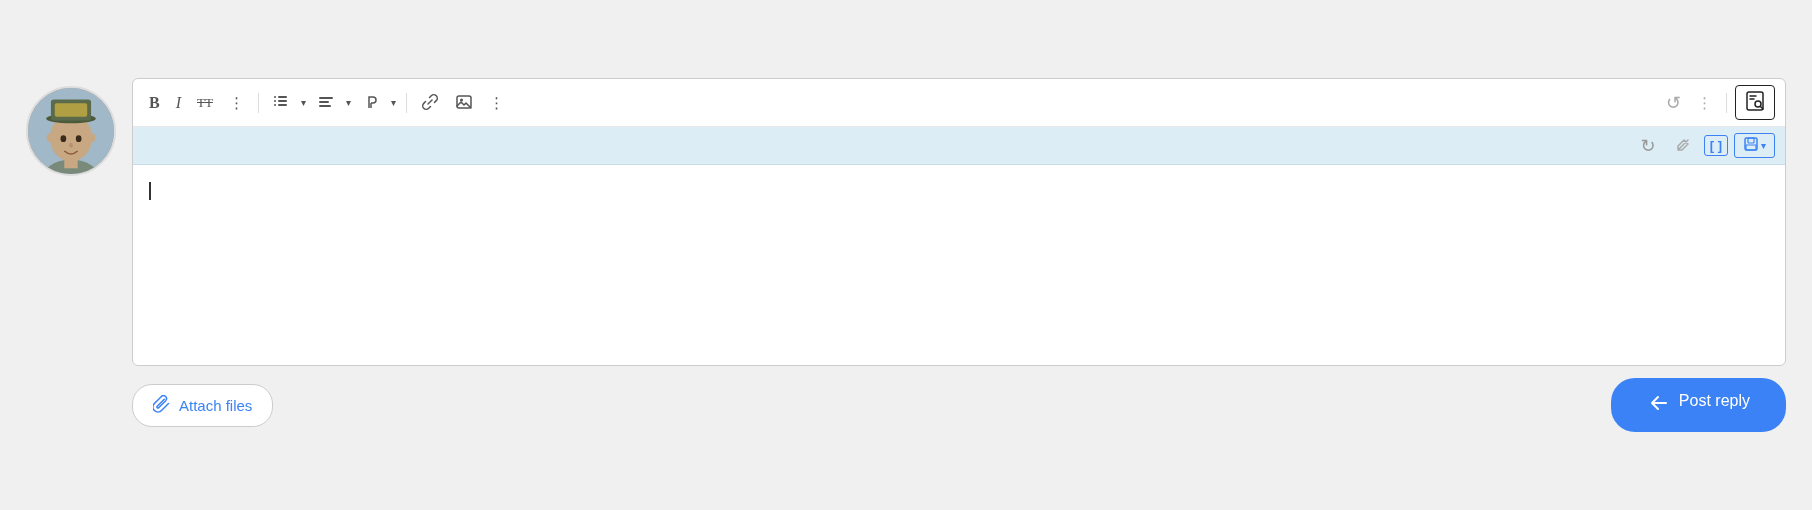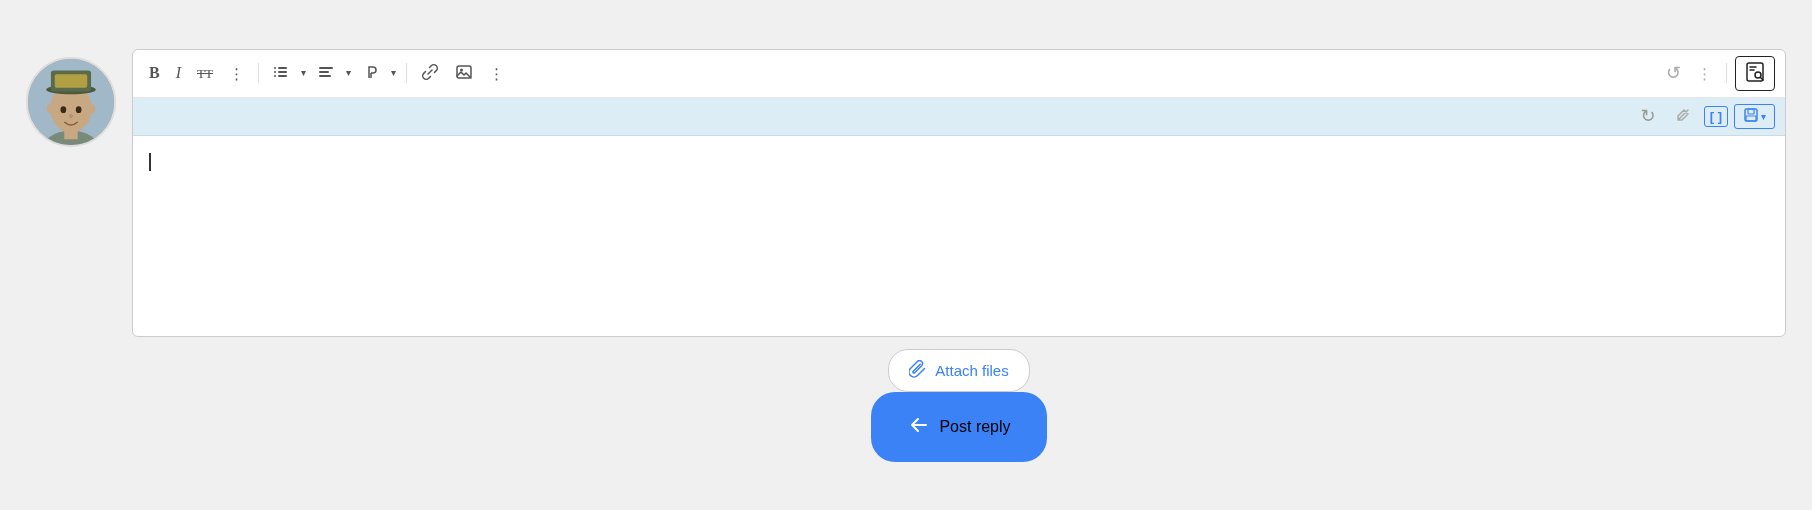--- a/index.html
+++ b/index.html
@@ -151,48 +151,46 @@
       background: #333;
       vertical-align: middle;
       animation: blink 1s step-end infinite;
     }
     @keyframes blink {
       0%, 100% { opacity: 1; }
       50% { opacity: 0; }
     }
     .action-row {
       display: flex;
-      flex-direction: column;
       align-items: center;
       justify-content: space-between;
     }
     .attach-btn {
       background: #fff;
       border: 1.5px solid #ccc;
       border-radius: 20px;
       padding: 10px 20px;
       cursor: pointer;
       color: #3b82f6;
       font-size: 15px;
       display: flex;
       align-items: center;
       gap: 8px;
       font-weight: 400;
     }
     .post-btn {
       background: #3b82f6;
       border: none;
       border-radius: 24px;
-      padding: 22px 36px;
-      cursor: pointer;
-      color: #000000;
+      padding: 14px 36px;
+      cursor: pointer;
+      color: #ffffff;
       font-size: 16px;
       font-weight: 500;
       display: flex;
-      align-items: center;
       gap: 10px;
     }
     .icon-bold { font-weight: bold; font-family: Georgia, serif; font-size: 16px; }
     .icon-italic { font-style: italic; font-family: Georgia, serif; font-size: 16px; }
   </style>
 </head>
 <body>
 
 <div class="composer-wrapper">
 

